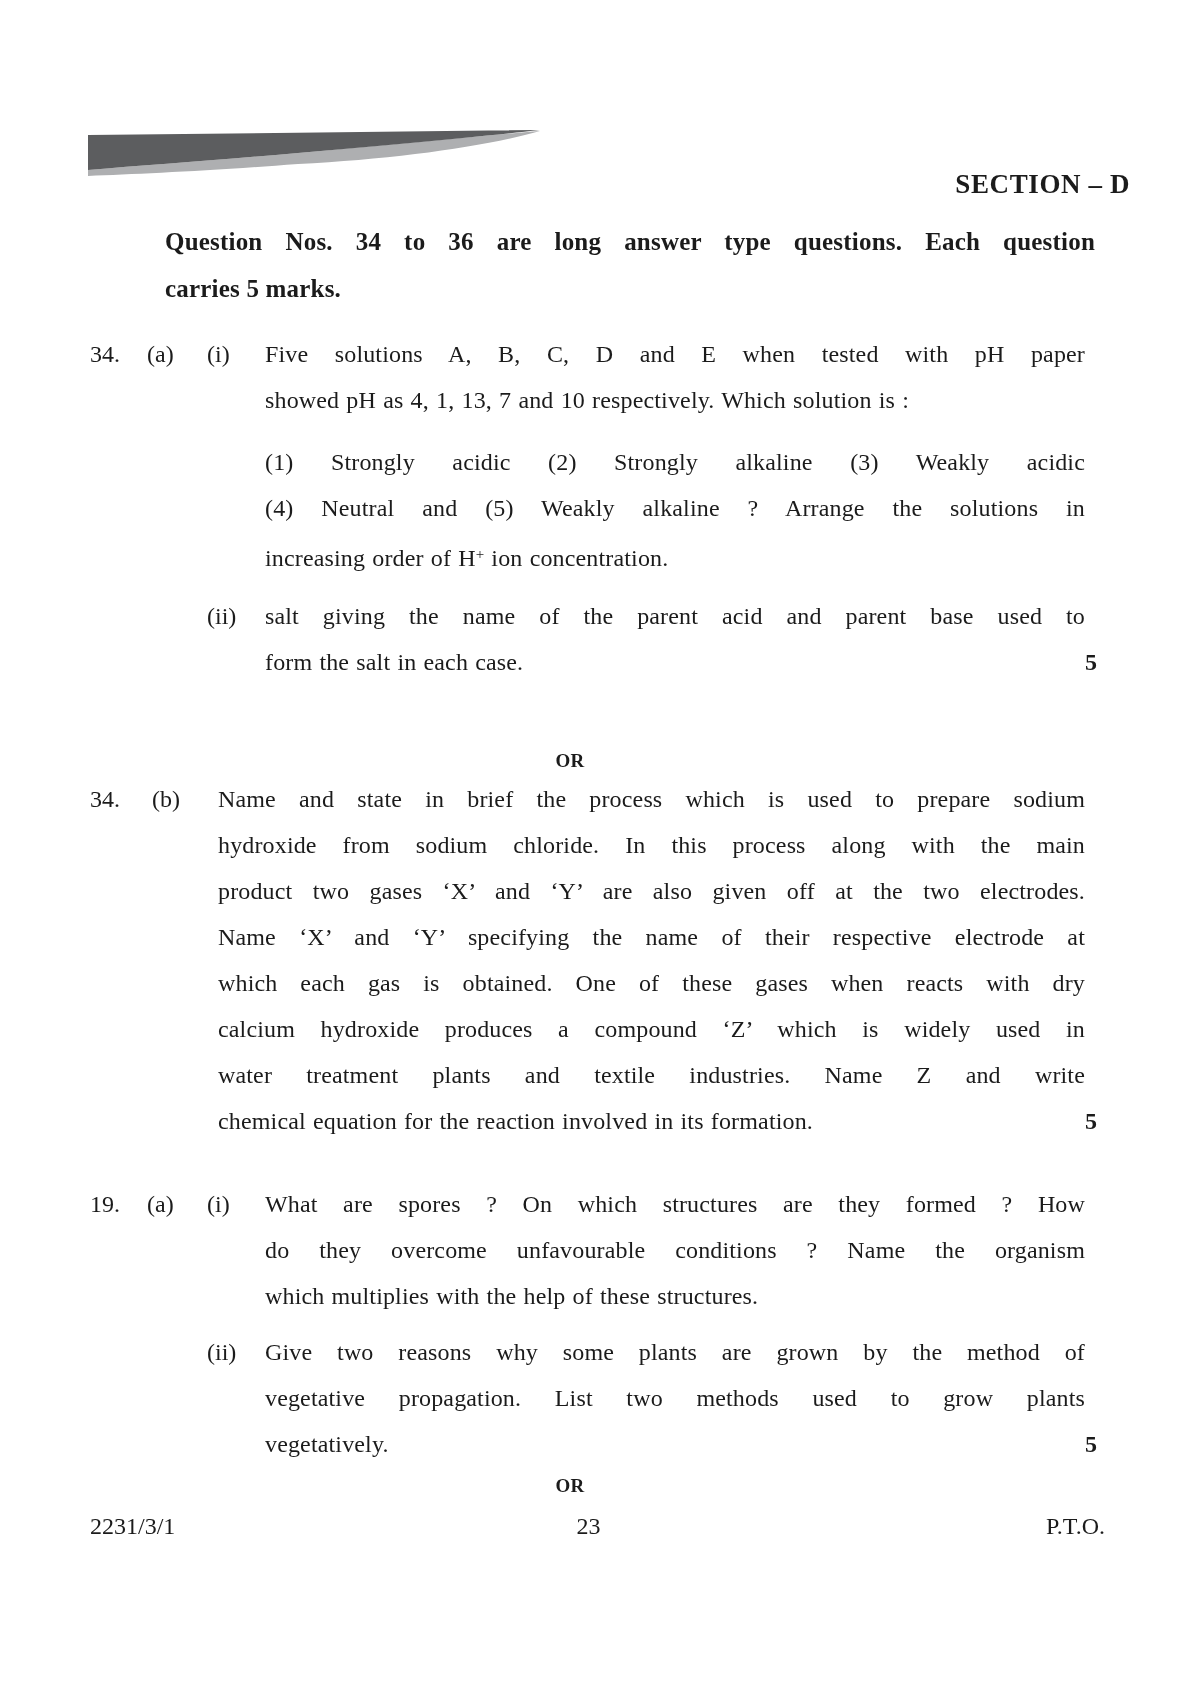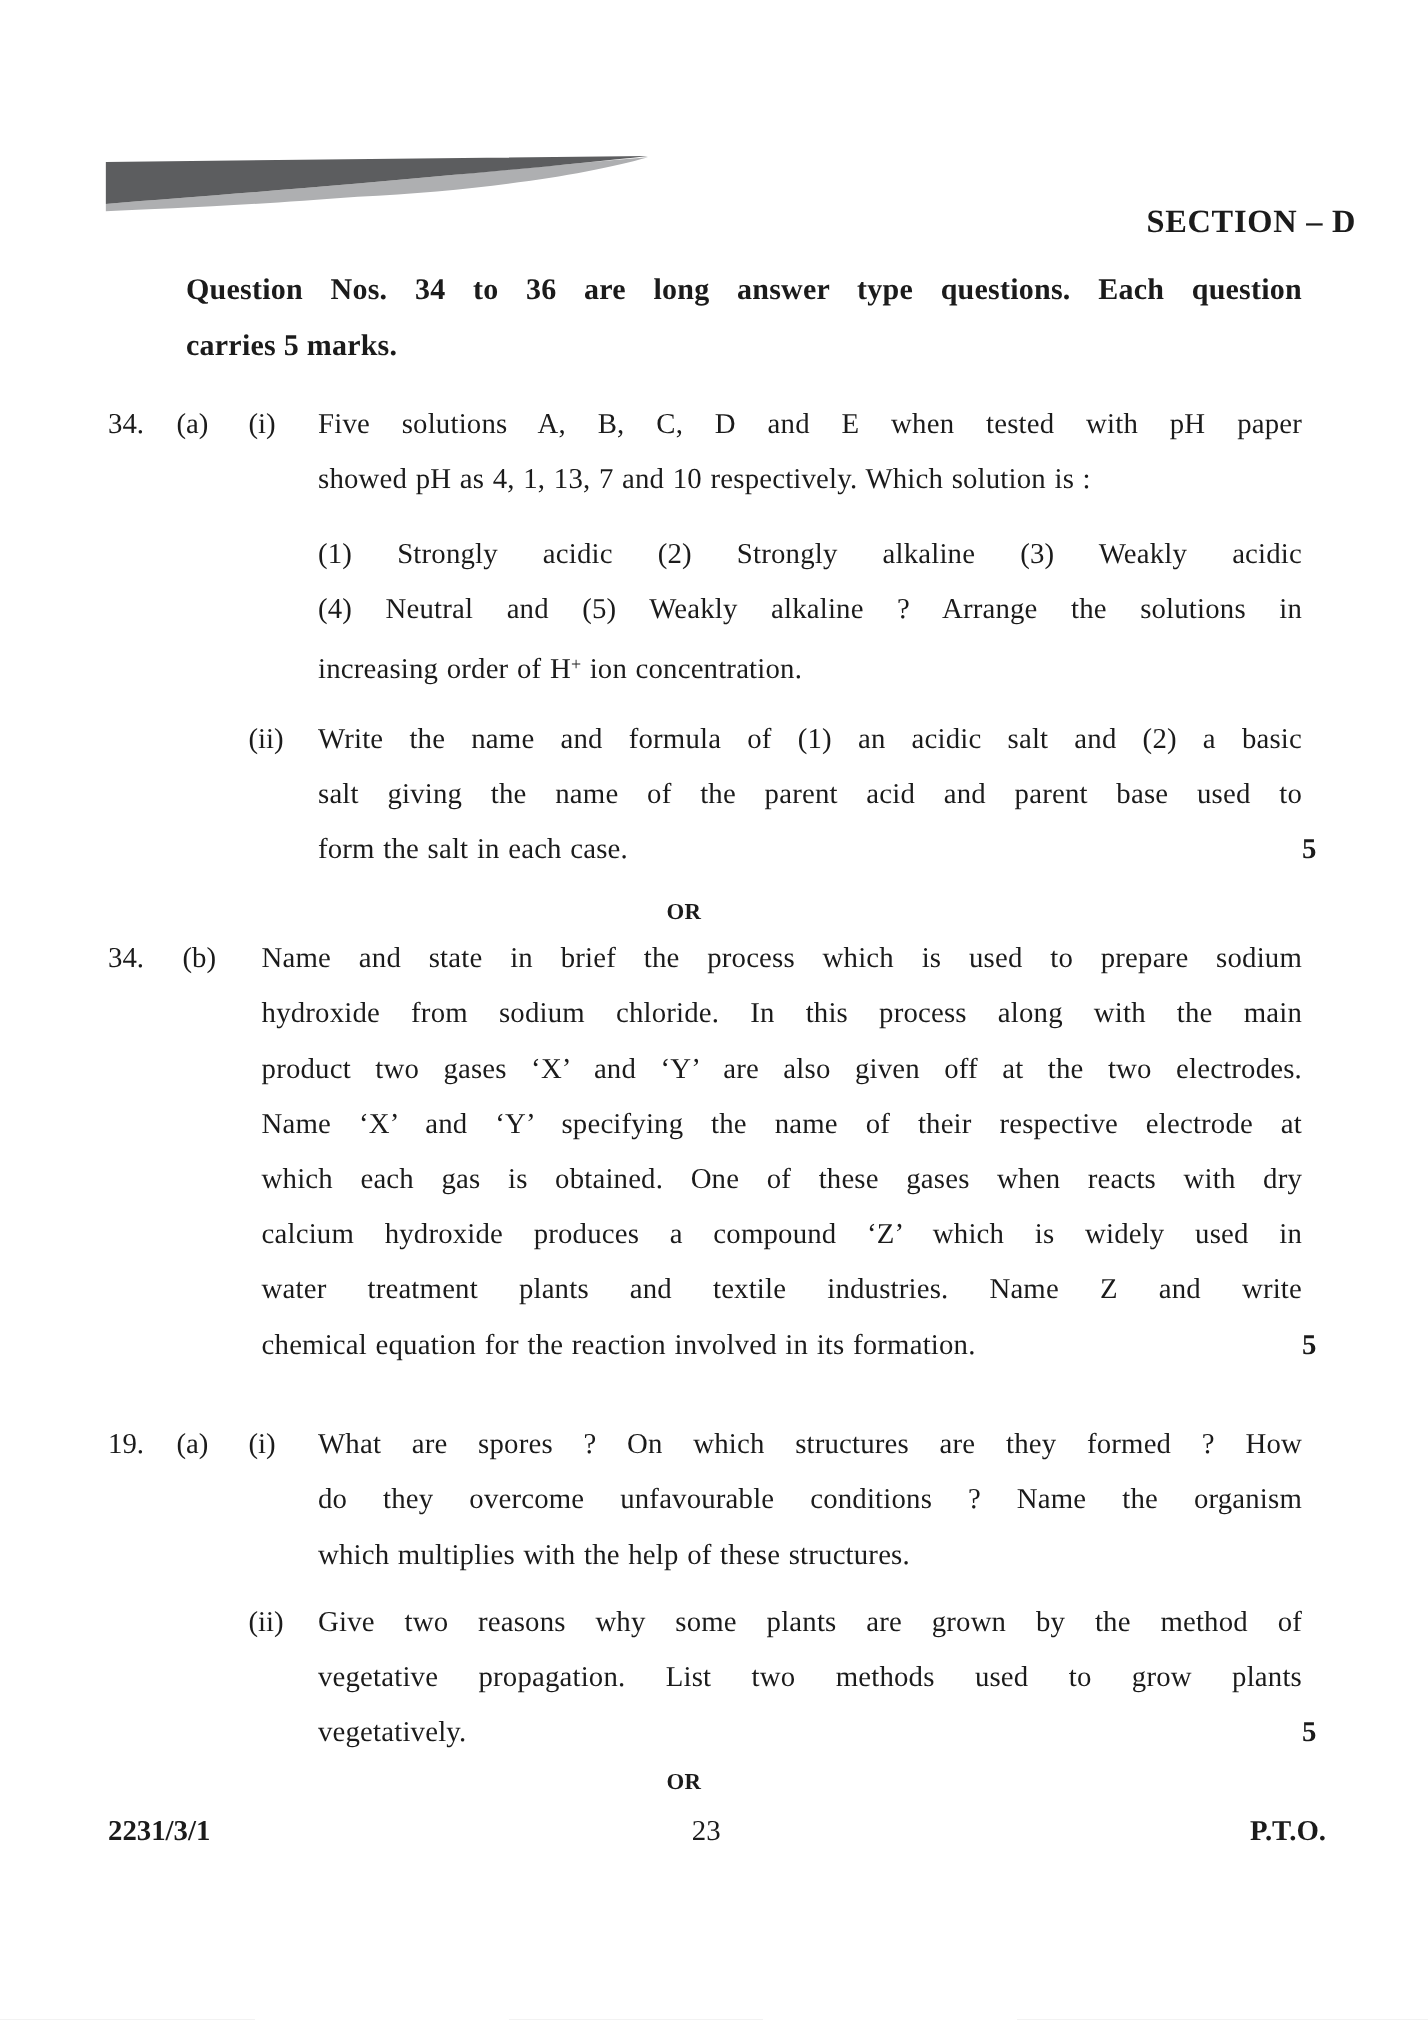--- a/index.html
+++ b/index.html
@@ -12,21 +12,21 @@
     color:#1b1b1b;
     overflow:hidden;
   }
   .swoosh{position:absolute;left:88px;top:130px;width:455px;height:48px;}
   .section-title{
     position:absolute;top:166px;left:0;width:1130px;
     text-align:right;font-weight:bold;font-size:27px;line-height:36px;
     letter-spacing:0.6px;
   }
   .instructions{
-    position:absolute;top:218px;left:155px;width:930px;
+    position:absolute;top:218px;left:165px;width:930px;
     font-weight:bold;font-size:25px;line-height:47px;letter-spacing:0.2px;
   }
   .line{font-size:24px;line-height:46px;letter-spacing:0.15px;word-spacing:1px;}
   .just{text-align:justify;text-align-last:justify;text-justify:inter-word;}
   .qblock{position:absolute;font-family:Liberation Serif, serif;}
   .grid3{display:grid;grid-template-columns:57px 60px 58px 820px 1fr;}
   .grid2{display:grid;grid-template-columns:62px 66px 867px 1fr;}
   .gridr{display:grid;grid-template-columns:58px 820px 1fr;}
   .qnum,.qletter,.qroman{font-size:24px;line-height:46px;}
   .marks{
@@ -36,21 +36,21 @@
   .or-separator{
     position:absolute;left:0;width:1140px;text-align:center;
     font-weight:bold;font-size:19px;line-height:40px;letter-spacing:0.3px;
   }
   .sup{font-size:15px;vertical-align:7px;letter-spacing:0;}
   .footer{
     position:absolute;top:1506px;left:90px;width:1015px;
     display:flex;justify-content:space-between;
     font-size:24px;line-height:40px;
   }
-  .footer .code,.footer .pto{font-weight:bold;}
+  .footer .code,.footer .pto{font-weight:normal;}
   .footer .pageno{
     position:absolute;left:0;right:18px;text-align:center;font-weight:normal;
   }
 </style>
 </head>
 <body>
 
 <div class="page">
 
   <svg class="swoosh" viewBox="0 0 455 48" aria-hidden="true">
@@ -78,21 +78,20 @@
 
   <div class="qblock" style="top:439px;left:265px;width:820px;">
     <div class="line just">(1) Strongly acidic (2) Strongly alkaline (3) Weakly acidic</div>
     <div class="line just">(4) Neutral and (5) Weakly alkaline ? Arrange the solutions in</div>
     <div class="line"><span>increasing order of H</span><span class="sup">+</span><span> ion concentration.</span></div>
   </div>
 
   <div class="qblock gridr" style="top:593px;left:207px;width:893px;">
     <div class="qroman">(ii)</div>
     <div>
-      <div class="line just">Write the name and formula of (1) an acidic salt and (2) a basic</div>
       <div class="line just">salt giving the name of the parent acid and parent base used to</div>
       <div class="line">form the salt in each case.</div>
     </div>
     <div></div>
     <span class="marks">5</span>
   </div>
 
   <div class="or-separator" style="top:741px;">OR</div>
 
   <div class="qblock grid2" style="top:776px;left:90px;width:1010px;">

